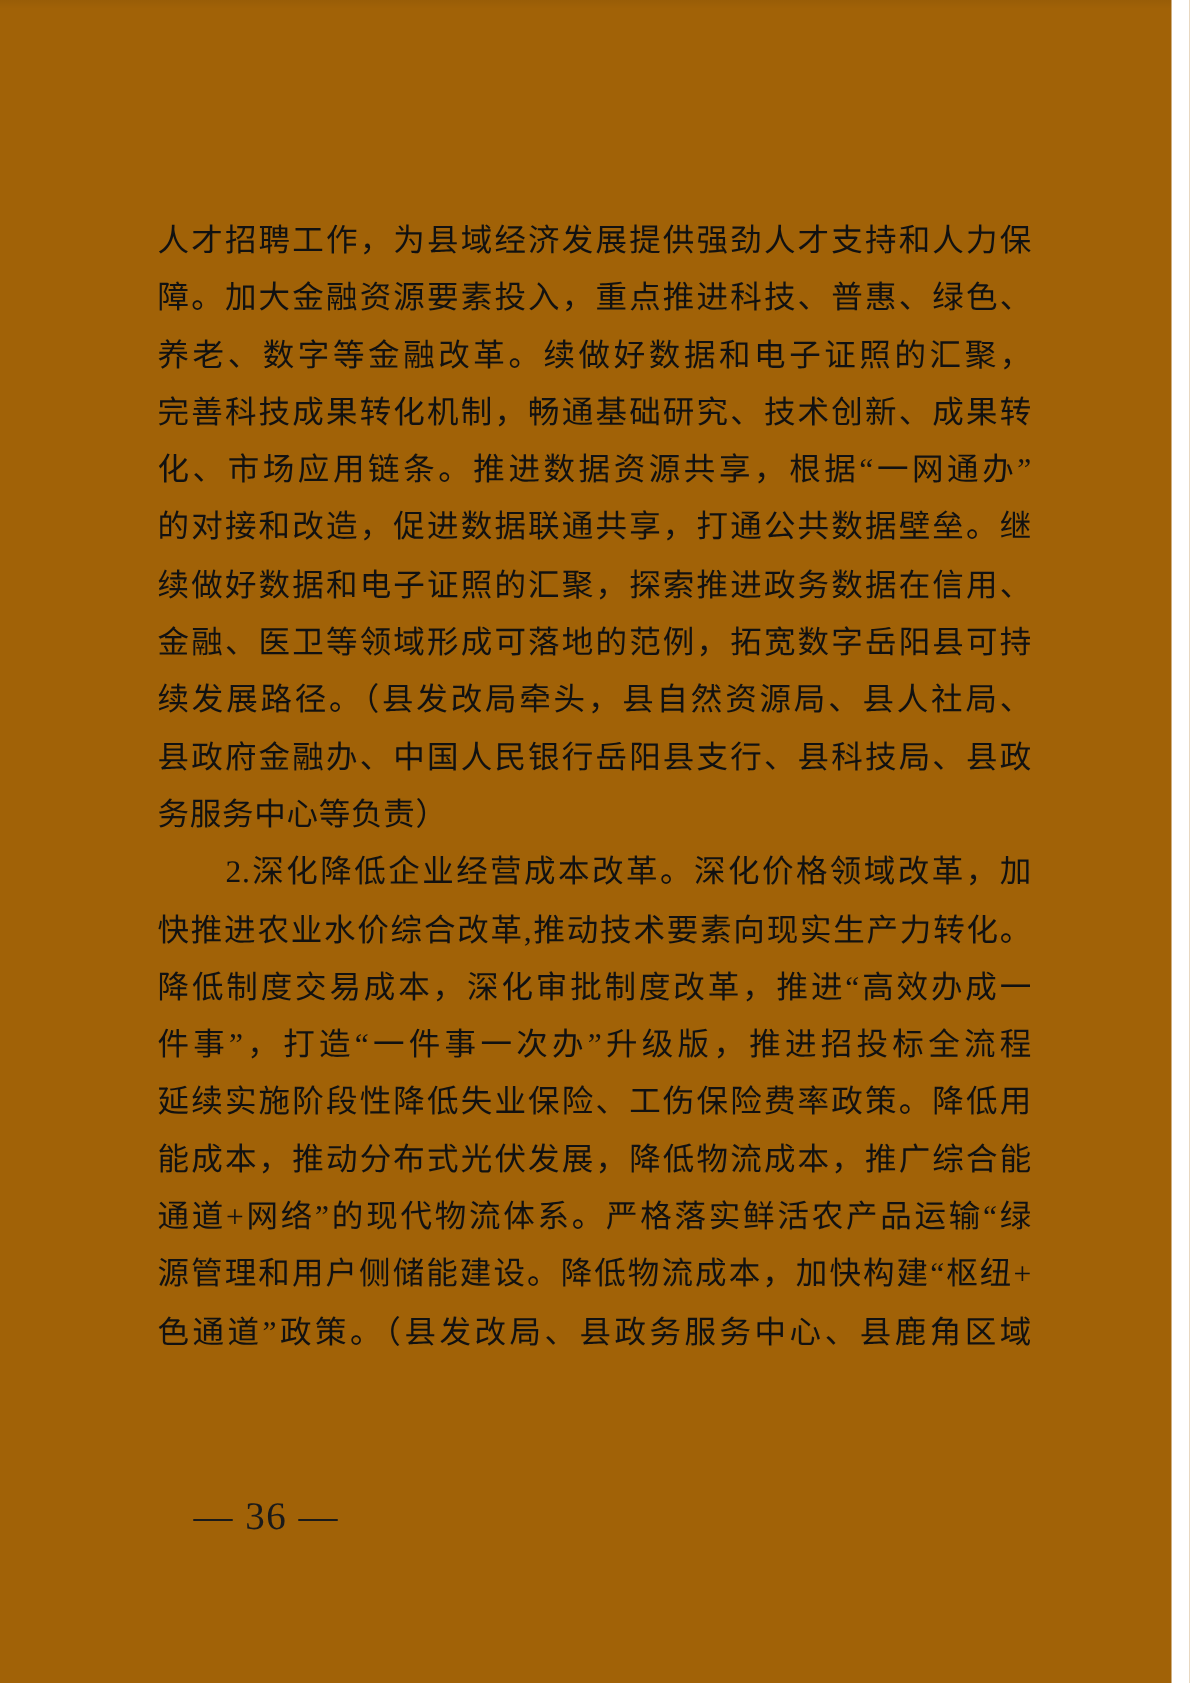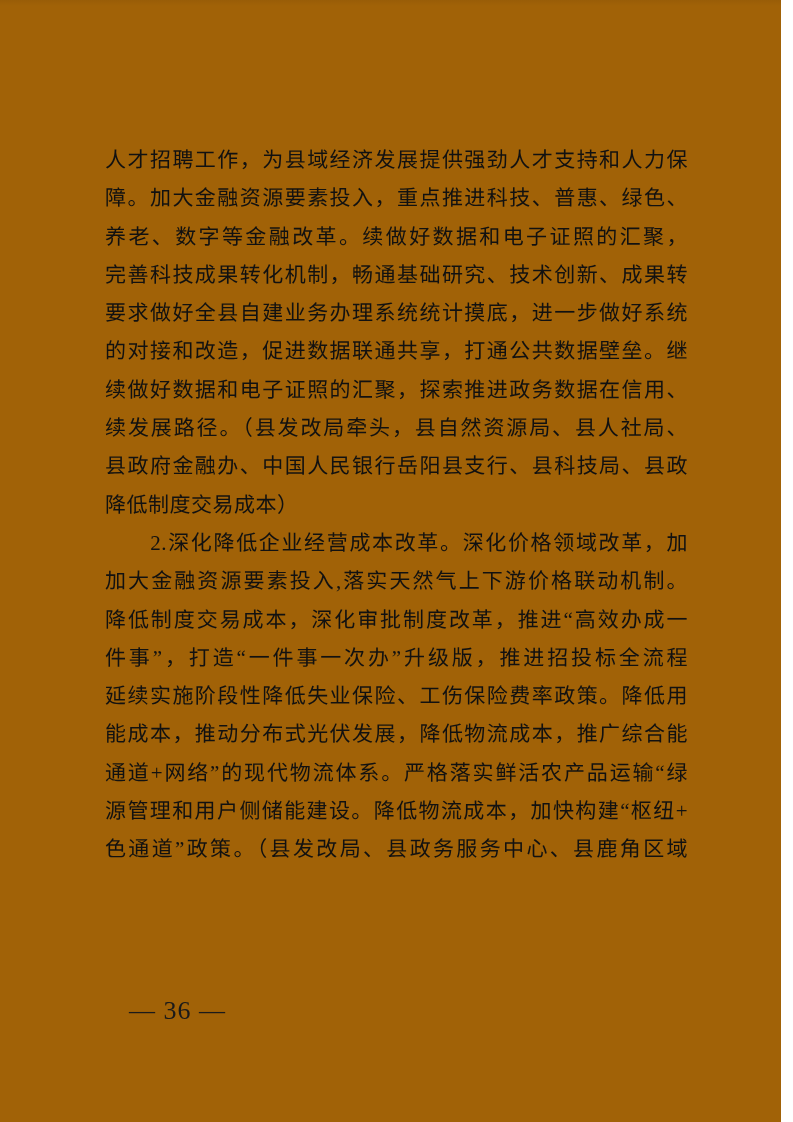--- a/index.html
+++ b/index.html
@@ -62,30 +62,31 @@
 
 <div class="page">
   <div class="scan-edge"></div>
 
   <div class="body-text">
     <div class="para">
         <div class="line">人才招聘工作，为县域经济发展提供强劲人才支持和人力保</div>
         <div class="line">障。加大金融资源要素投入，重点推进科技、普惠、绿色、</div>
         <div class="line">养老、数字等金融改革。续做好数据和电子证照的汇聚，</div>
         <div class="line">完善科技成果转化机制，畅通基础研究、技术创新、成果转</div>
-        <div class="line">要求做好全县自建业务办理系统统计摸底，进一步做好系统</div>
+        <div class="line">化、市场应用链条。推进数据资源共享，根据“一网通办”</div>
         <div class="line">的对接和改造，促进数据联通共享，打通公共数据壁垒。继</div>
         <div class="line">续做好数据和电子证照的汇聚，探索推进政务数据在信用、</div>
+        <div class="line">金融、医卫等领域形成可落地的范例，拓宽数字岳阳县可持</div>
         <div class="line">续发展路径。（县发改局牵头，县自然资源局、县人社局、</div>
         <div class="line">县政府金融办、中国人民银行岳阳县支行、县科技局、县政</div>
-        <div class="line">降低制度交易成本）</div>
+        <div class="line">务服务中心等负责）</div>
       </div>
     <div class="para cut">
         <div class="line">　　2.深化降低企业经营成本改革。深化价格领域改革，加</div>
-        <div class="line">加大金融资源要素投入,落实天然气上下游价格联动机制。</div>
+        <div class="line">快推进农业水价综合改革,推动技术要素向现实生产力转化。</div>
         <div class="line">降低制度交易成本，深化审批制度改革，推进“高效办成一</div>
         <div class="line">件事”，打造“一件事一次办”升级版，推进招投标全流程</div>
         <div class="line">延续实施阶段性降低失业保险、工伤保险费率政策。降低用</div>
         <div class="line">能成本，推动分布式光伏发展，降低物流成本，推广综合能</div>
         <div class="line">通道+网络”的现代物流体系。严格落实鲜活农产品运输“绿</div>
         <div class="line">源管理和用户侧储能建设。降低物流成本，加快构建“枢纽+</div>
         <div class="line">色通道”政策。（县发改局、县政务服务中心、县鹿角区域</div>
       </div>
   </div>
 

